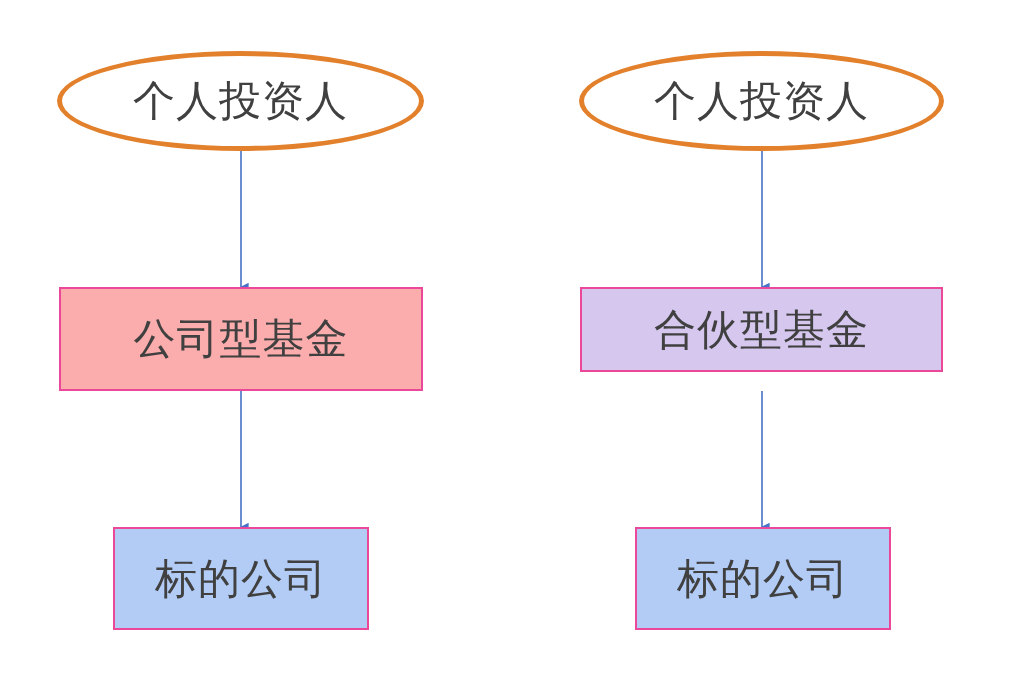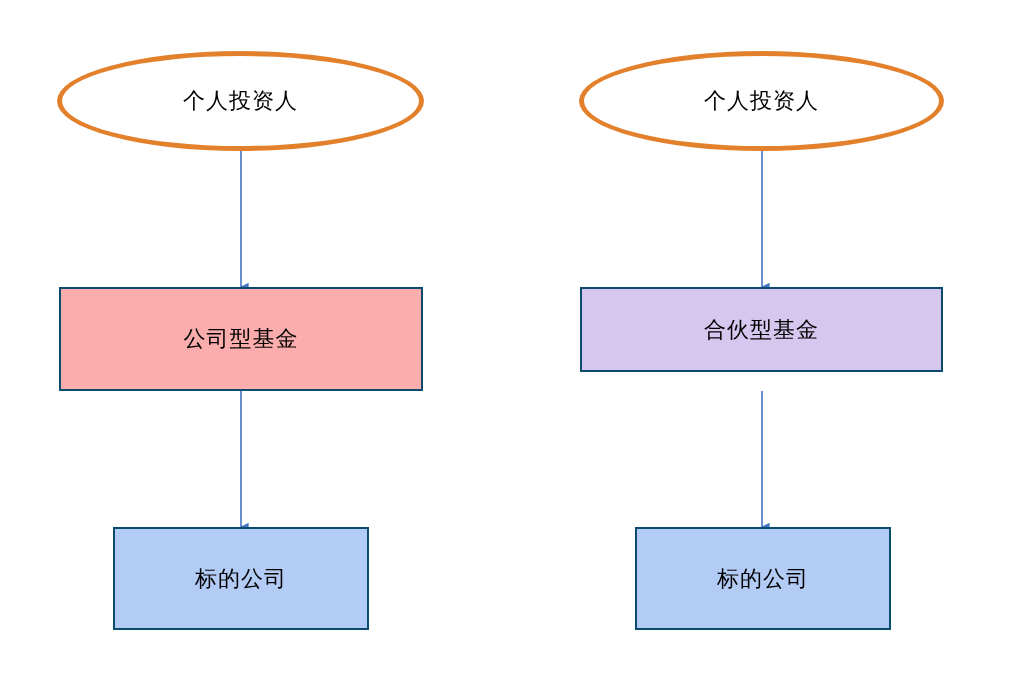--- a/index.html
+++ b/index.html
@@ -30,33 +30,33 @@
   .node {
     position: absolute;
     box-sizing: border-box;
     display: flex;
     align-items: center;
     justify-content: center;
     text-align: center;
   }
   .node-label {
     font-family: "Liberation Serif", "DejaVu Serif", serif;
-    font-size: 22px;
+    font-size: 42px;
     line-height: 1;
-    color: #000000;
+    color: #404040;
     letter-spacing: 1px;
     white-space: nowrap;
   }
   .ellipse-node {
     border-radius: 50%;
     background: #ffffff;
     border: 5px solid #E2802C;
   }
   .rect-node {
-    border: 2px solid #0c4a6e;
+    border: 2px solid #ec4899;
     justify-content: center;
   }
 </style>
 </head>
 <body>
 
 <div id="canvas">
 
   <svg class="svg-layer" viewBox="0 0 1024 698" width="1024" height="698" xmlns="http://www.w3.org/2000/svg">
     <defs>

